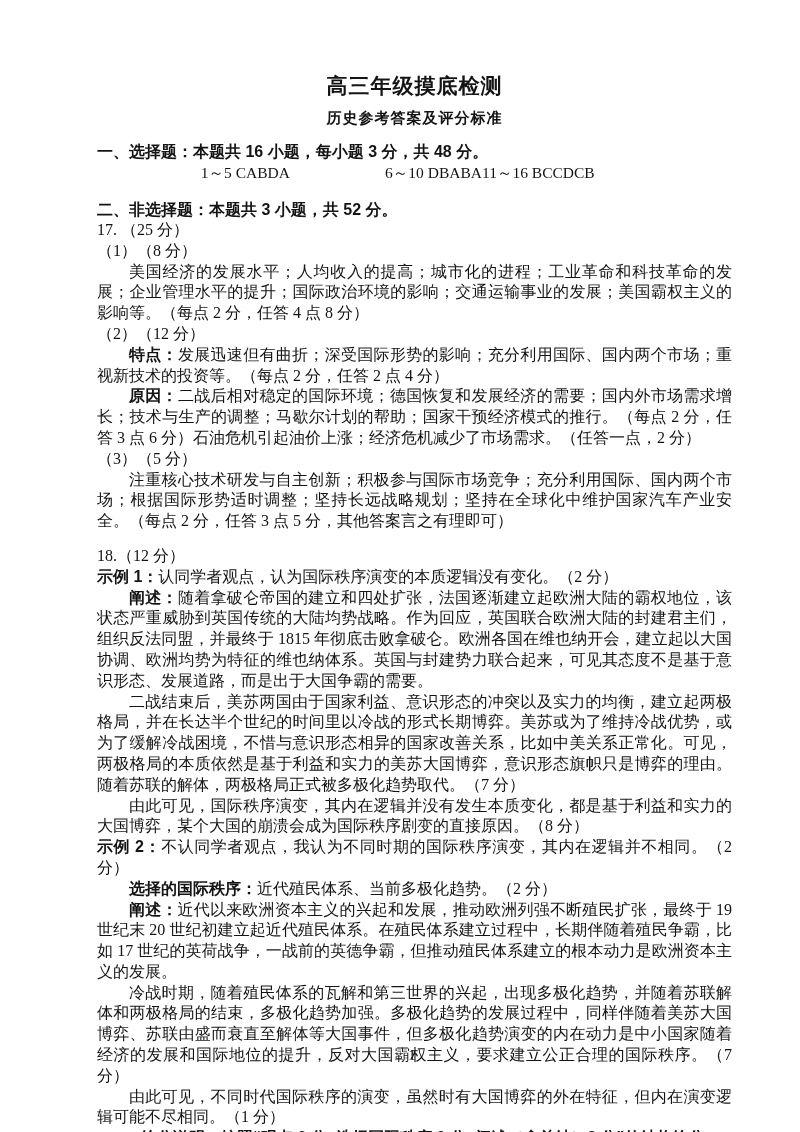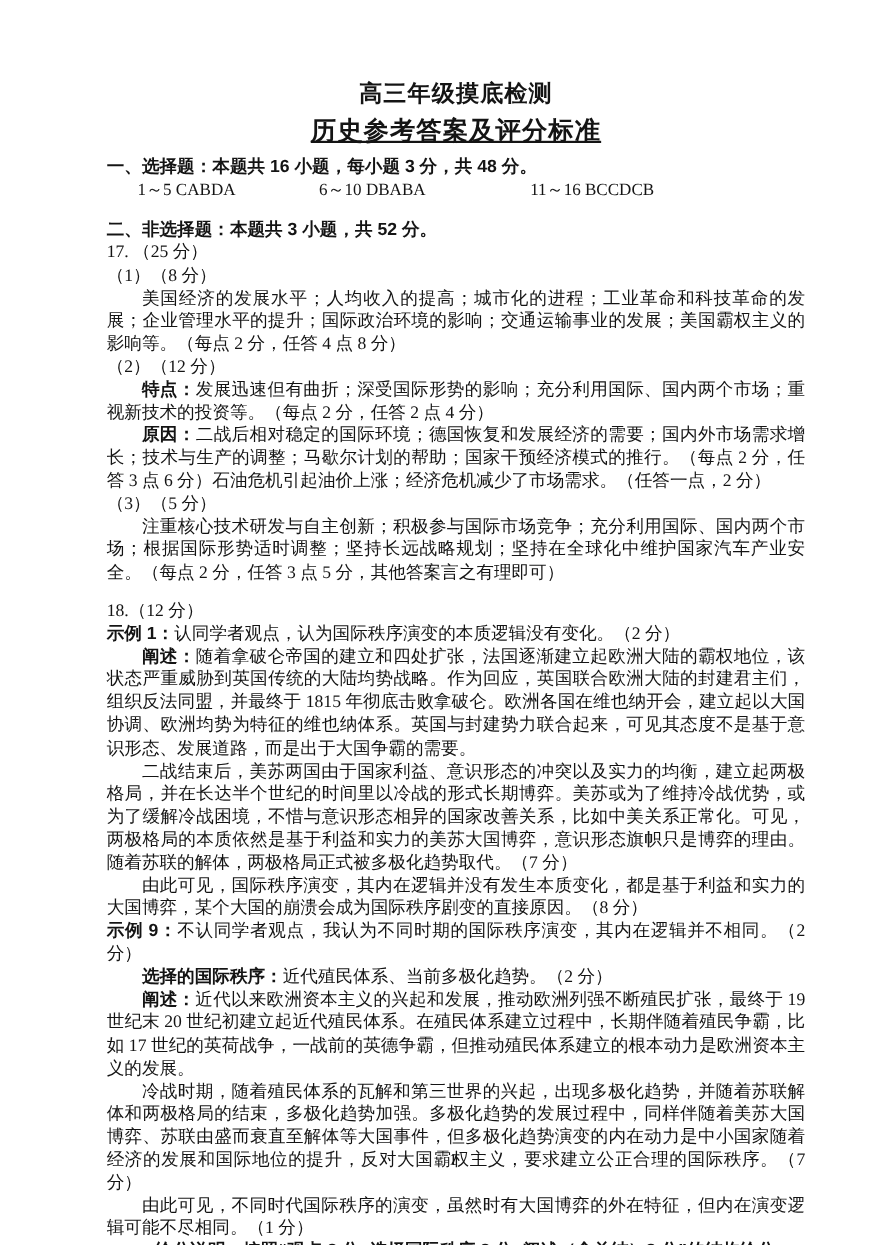--- a/index.html
+++ b/index.html
@@ -30,39 +30,38 @@
   .title1 {
     margin: 0;
     text-align: center;
     font-size: 21px;
     line-height: 26px;
     letter-spacing: 1px;
   }
   .title2 {
     margin: 4px 0 0 0;
     text-align: center;
-    font-size: 23px;
+    font-size: 15px;
     line-height: 30px;
     letter-spacing: 1px;
-    text-decoration: underline;
   }
   .sec-heading {
     margin: 0;
     font-size: 16px;
     line-height: 21px;
   }
   .sec1-heading { margin-top: 8px; }
   .answers-row {
     display: flex;
     padding-left: 28px;
     font-size: 15.5px;
     line-height: 21px;
     margin-bottom: 16px;
   }
-  .answers-row .answer-group { flex: 0 0 auto; }
+  .answers-row .answer-group { flex: 0 0 auto; text-align: right; }
   .answers-row .answer-group:nth-child(1) { width: 165px; }
   .answers-row .answer-group:nth-child(2) { width: 192px; }
   .blocks {
     font-size: 16px;
     line-height: 20.8px;
   }
   .blk {
     margin: 0;
     text-align: justify;
   }
@@ -111,21 +110,21 @@
       <p class="blk label">（2）（12 分）</p>
       <p class="blk para"><b class="lead">特点：</b>发展迅速但有曲折；深受国际形势的影响；充分利用国际、国内两个市场；重视新技术的投资等。（每点 2 分，任答 2 点 4 分）</p>
       <p class="blk para"><b class="lead">原因：</b>二战后相对稳定的国际环境；德国恢复和发展经济的需要；国内外市场需求增长；技术与生产的调整；马歇尔计划的帮助；国家干预经济模式的推行。（每点 2 分，任答 3 点 6 分）石油危机引起油价上涨；经济危机减少了市场需求。（任答一点，2 分）</p>
       <p class="blk label">（3）（5 分）</p>
       <p class="blk para">注重核心技术研发与自主创新；积极参与国际市场竞争；充分利用国际、国内两个市场；根据国际形势适时调整；坚持长远战略规划；坚持在全球化中维护国家汽车产业安全。（每点 2 分，任答 3 点 5 分，其他答案言之有理即可）</p>
       <p class="blk label gap-top">18.（12 分）</p>
       <p class="blk example"><b class="lead">示例 1：</b>认同学者观点，认为国际秩序演变的本质逻辑没有变化。（2 分）</p>
       <p class="blk para"><b class="lead">阐述：</b>随着拿破仑帝国的建立和四处扩张，法国逐渐建立起欧洲大陆的霸权地位，该状态严重威胁到英国传统的大陆均势战略。作为回应，英国联合欧洲大陆的封建君主们，组织反法同盟，并最终于 1815 年彻底击败拿破仑。欧洲各国在维也纳开会，建立起以大国协调、欧洲均势为特征的维也纳体系。英国与封建势力联合起来，可见其态度不是基于意识形态、发展道路，而是出于大国争霸的需要。</p>
       <p class="blk para">二战结束后，美苏两国由于国家利益、意识形态的冲突以及实力的均衡，建立起两极格局，并在长达半个世纪的时间里以冷战的形式长期博弈。美苏或为了维持冷战优势，或为了缓解冷战困境，不惜与意识形态相异的国家改善关系，比如中美关系正常化。可见，两极格局的本质依然是基于利益和实力的美苏大国博弈，意识形态旗帜只是博弈的理由。随着苏联的解体，两极格局正式被多极化趋势取代。（7 分）</p>
       <p class="blk para">由此可见，国际秩序演变，其内在逻辑并没有发生本质变化，都是基于利益和实力的大国博弈，某个大国的崩溃会成为国际秩序剧变的直接原因。（8 分）</p>
-      <p class="blk example"><b class="lead">示例 9：</b>不认同学者观点，我认为不同时期的国际秩序演变，其内在逻辑并不相同。（2 分）</p>
+      <p class="blk example"><b class="lead">示例 2：</b>不认同学者观点，我认为不同时期的国际秩序演变，其内在逻辑并不相同。（2 分）</p>
       <p class="blk para"><b class="lead">选择的国际秩序：</b>近代殖民体系、当前多极化趋势。（2 分）</p>
       <p class="blk para"><b class="lead">阐述：</b>近代以来欧洲资本主义的兴起和发展，推动欧洲列强不断殖民扩张，最终于 19 世纪末 20 世纪初建立起近代殖民体系。在殖民体系建立过程中，长期伴随着殖民争霸，比如 17 世纪的英荷战争，一战前的英德争霸，但推动殖民体系建立的根本动力是欧洲资本主义的发展。</p>
       <p class="blk para">冷战时期，随着殖民体系的瓦解和第三世界的兴起，出现多极化趋势，并随着苏联解体和两极格局的结束，多极化趋势加强。多极化趋势的发展过程中，同样伴随着美苏大国博弈、苏联由盛而衰直至解体等大国事件，但多极化趋势演变的内在动力是中小国家随着经济的发展和国际地位的提升，反对大国霸权主义，要求建立公正合理的国际秩序。（7 分）</p>
       <p class="blk para">由此可见，不同时代国际秩序的演变，虽然时有大国博弈的外在特征，但内在演变逻辑可能不尽相同。（1 分）</p>
       <p class="blk note"><b class="lead">给分说明：</b>按照“观点 2 分+选择国际秩序 2 分+阐述（含总结）8 分”的结构给分。</p>
     </div>
 
   <div class="page-number">1</div>
 </div>
 

